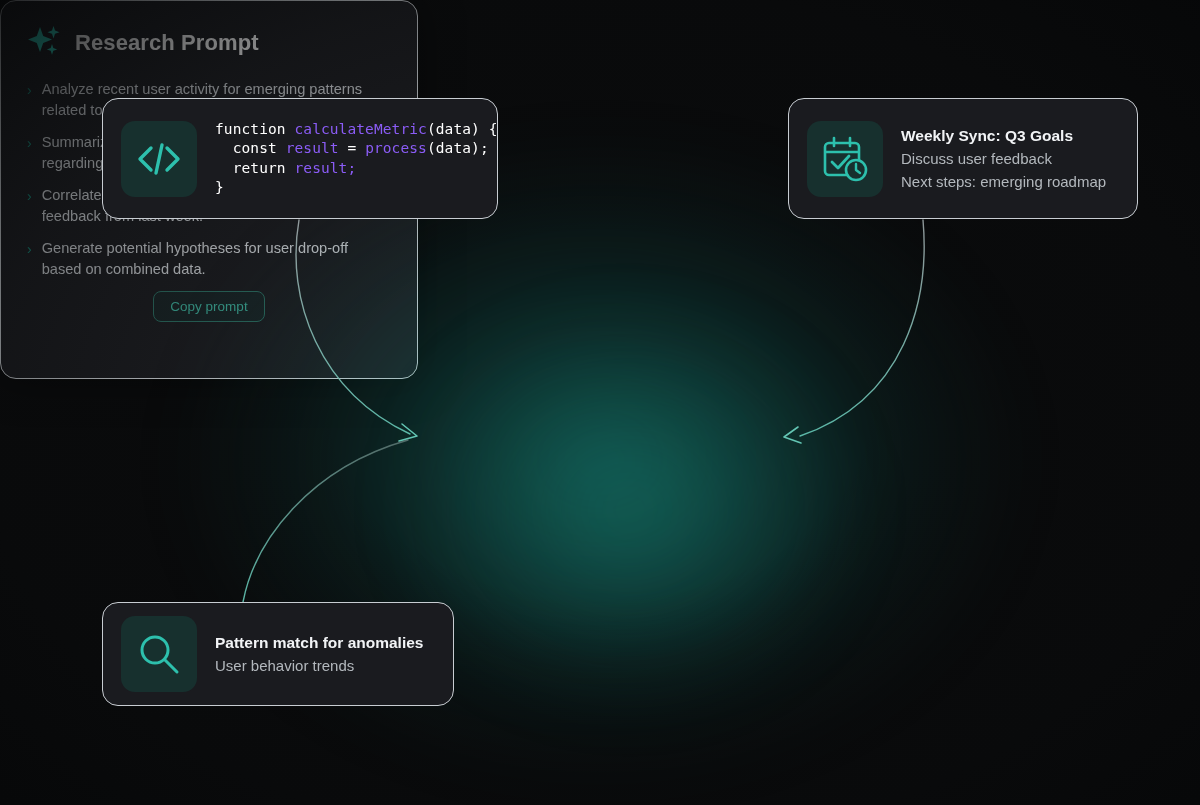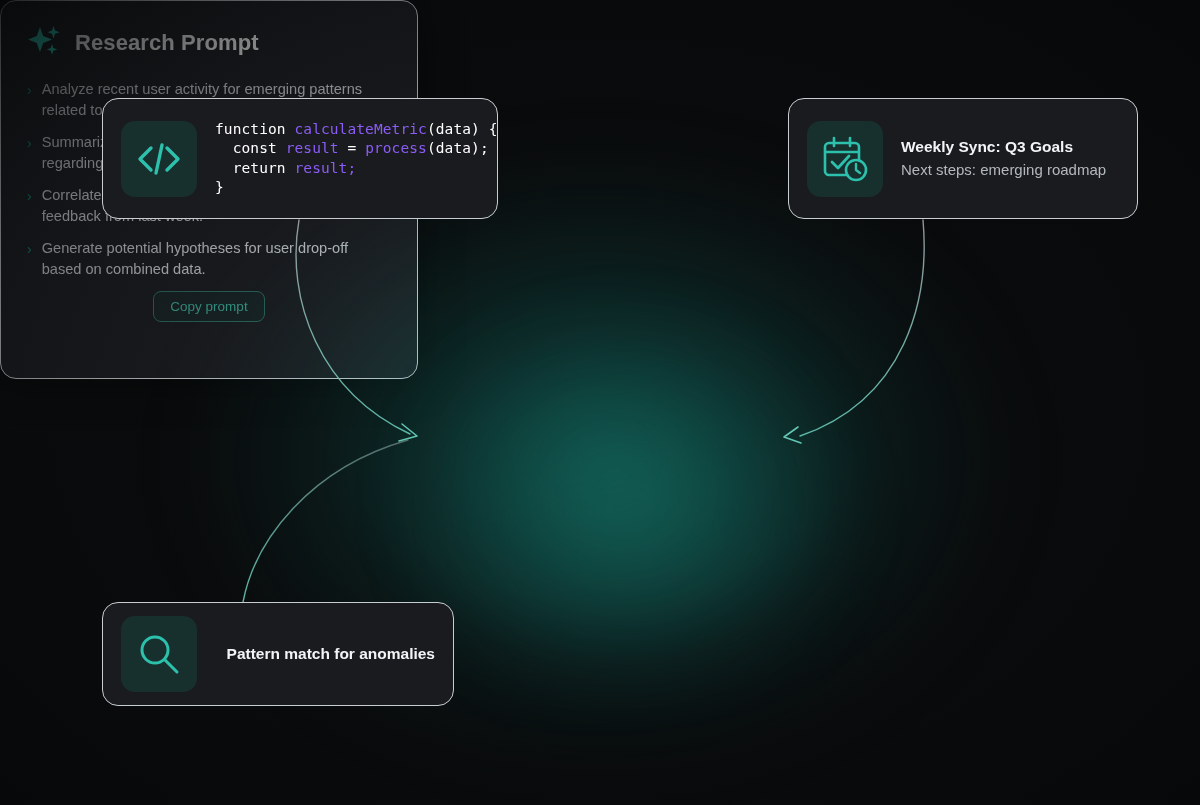--- a/index.html
+++ b/index.html
@@ -123,21 +123,20 @@
     color: #b3b8bd;
     line-height: 23px;
     font-weight: 400;
   }
   
   #card-search {
     left: 102px;
     top: 602px;
     width: 352px;
     height: 104px;
-    justify-content: space-between;
   }
   
   #card-prompt {
     left: 418px;
     top: 284px;
     width: 364px;
     height: 337px;
     background: #1d1e22;
     border: 1.5px solid #d5dade;
     border-radius: 16px;
@@ -238,33 +237,35 @@
         <path d="M5 18 H39" fill="none" stroke="#2dc0ad" stroke-width="2.6"></path>
         <path d="M14 4 V12" fill="none" stroke="#2dc0ad" stroke-width="2.6" stroke-linecap="round"></path>
         <path d="M30 4 V12" fill="none" stroke="#2dc0ad" stroke-width="2.6" stroke-linecap="round"></path>
         <path d="M12 28 L18 34 L29 22" fill="none" stroke="#2dc0ad" stroke-width="2.8" stroke-linecap="round" stroke-linejoin="round"></path>
         <circle cx="36" cy="36" r="10" fill="#17302e" stroke="#2dc0ad" stroke-width="2.6"></circle>
         <path d="M36 30 V36 L40 39" fill="none" stroke="#2dc0ad" stroke-width="2.4" stroke-linecap="round" stroke-linejoin="round"></path>
       </svg>
     </div>
     <div>
       <div class="card-title">Weekly Sync: Q3 Goals</div>
+      <div class="card-sub">Discuss user feedback</div>
       <div class="card-sub">Next steps: emerging roadmap</div>
     </div>
   </div>
 
   <div class="card side" id="card-search">
     <div class="icon-tile">
       <svg width="48" height="48" viewBox="0 0 48 48" xmlns="http://www.w3.org/2000/svg">
         <circle cx="20" cy="20" r="13" fill="none" stroke="#2dc0ad" stroke-width="3"></circle>
         <path d="M30 30 L42 42" fill="none" stroke="#2dc0ad" stroke-width="3" stroke-linecap="round"></path>
       </svg>
     </div>
     <div>
       <div class="card-title">Pattern match for anomalies</div>
+      <div class="card-sub">User behavior trends</div>
     </div>
   </div>
 
   <div id="card-prompt">
     <div class="prompt-head">
       <span>
         <svg width="36" height="36" viewBox="0 0 36 36" xmlns="http://www.w3.org/2000/svg">
           <path d="M13 4 L16.2 13.1 L25 16.5 L16.2 19.9 L13 29 L9.8 19.9 L1 16.5 L9.8 13.1 Z" fill="#2dd4bf"></path>
           <path d="M26.5 3 L28 7.6 L32.5 9.2 L28 10.8 L26.5 15.4 L25 10.8 L20.5 9.2 L25 7.6 Z" fill="#2dd4bf"></path>
           <path d="M25 21 L26.3 25 L30.2 26.4 L26.3 27.8 L25 31.8 L23.7 27.8 L19.8 26.4 L23.7 25 Z" fill="#2dd4bf"></path>

